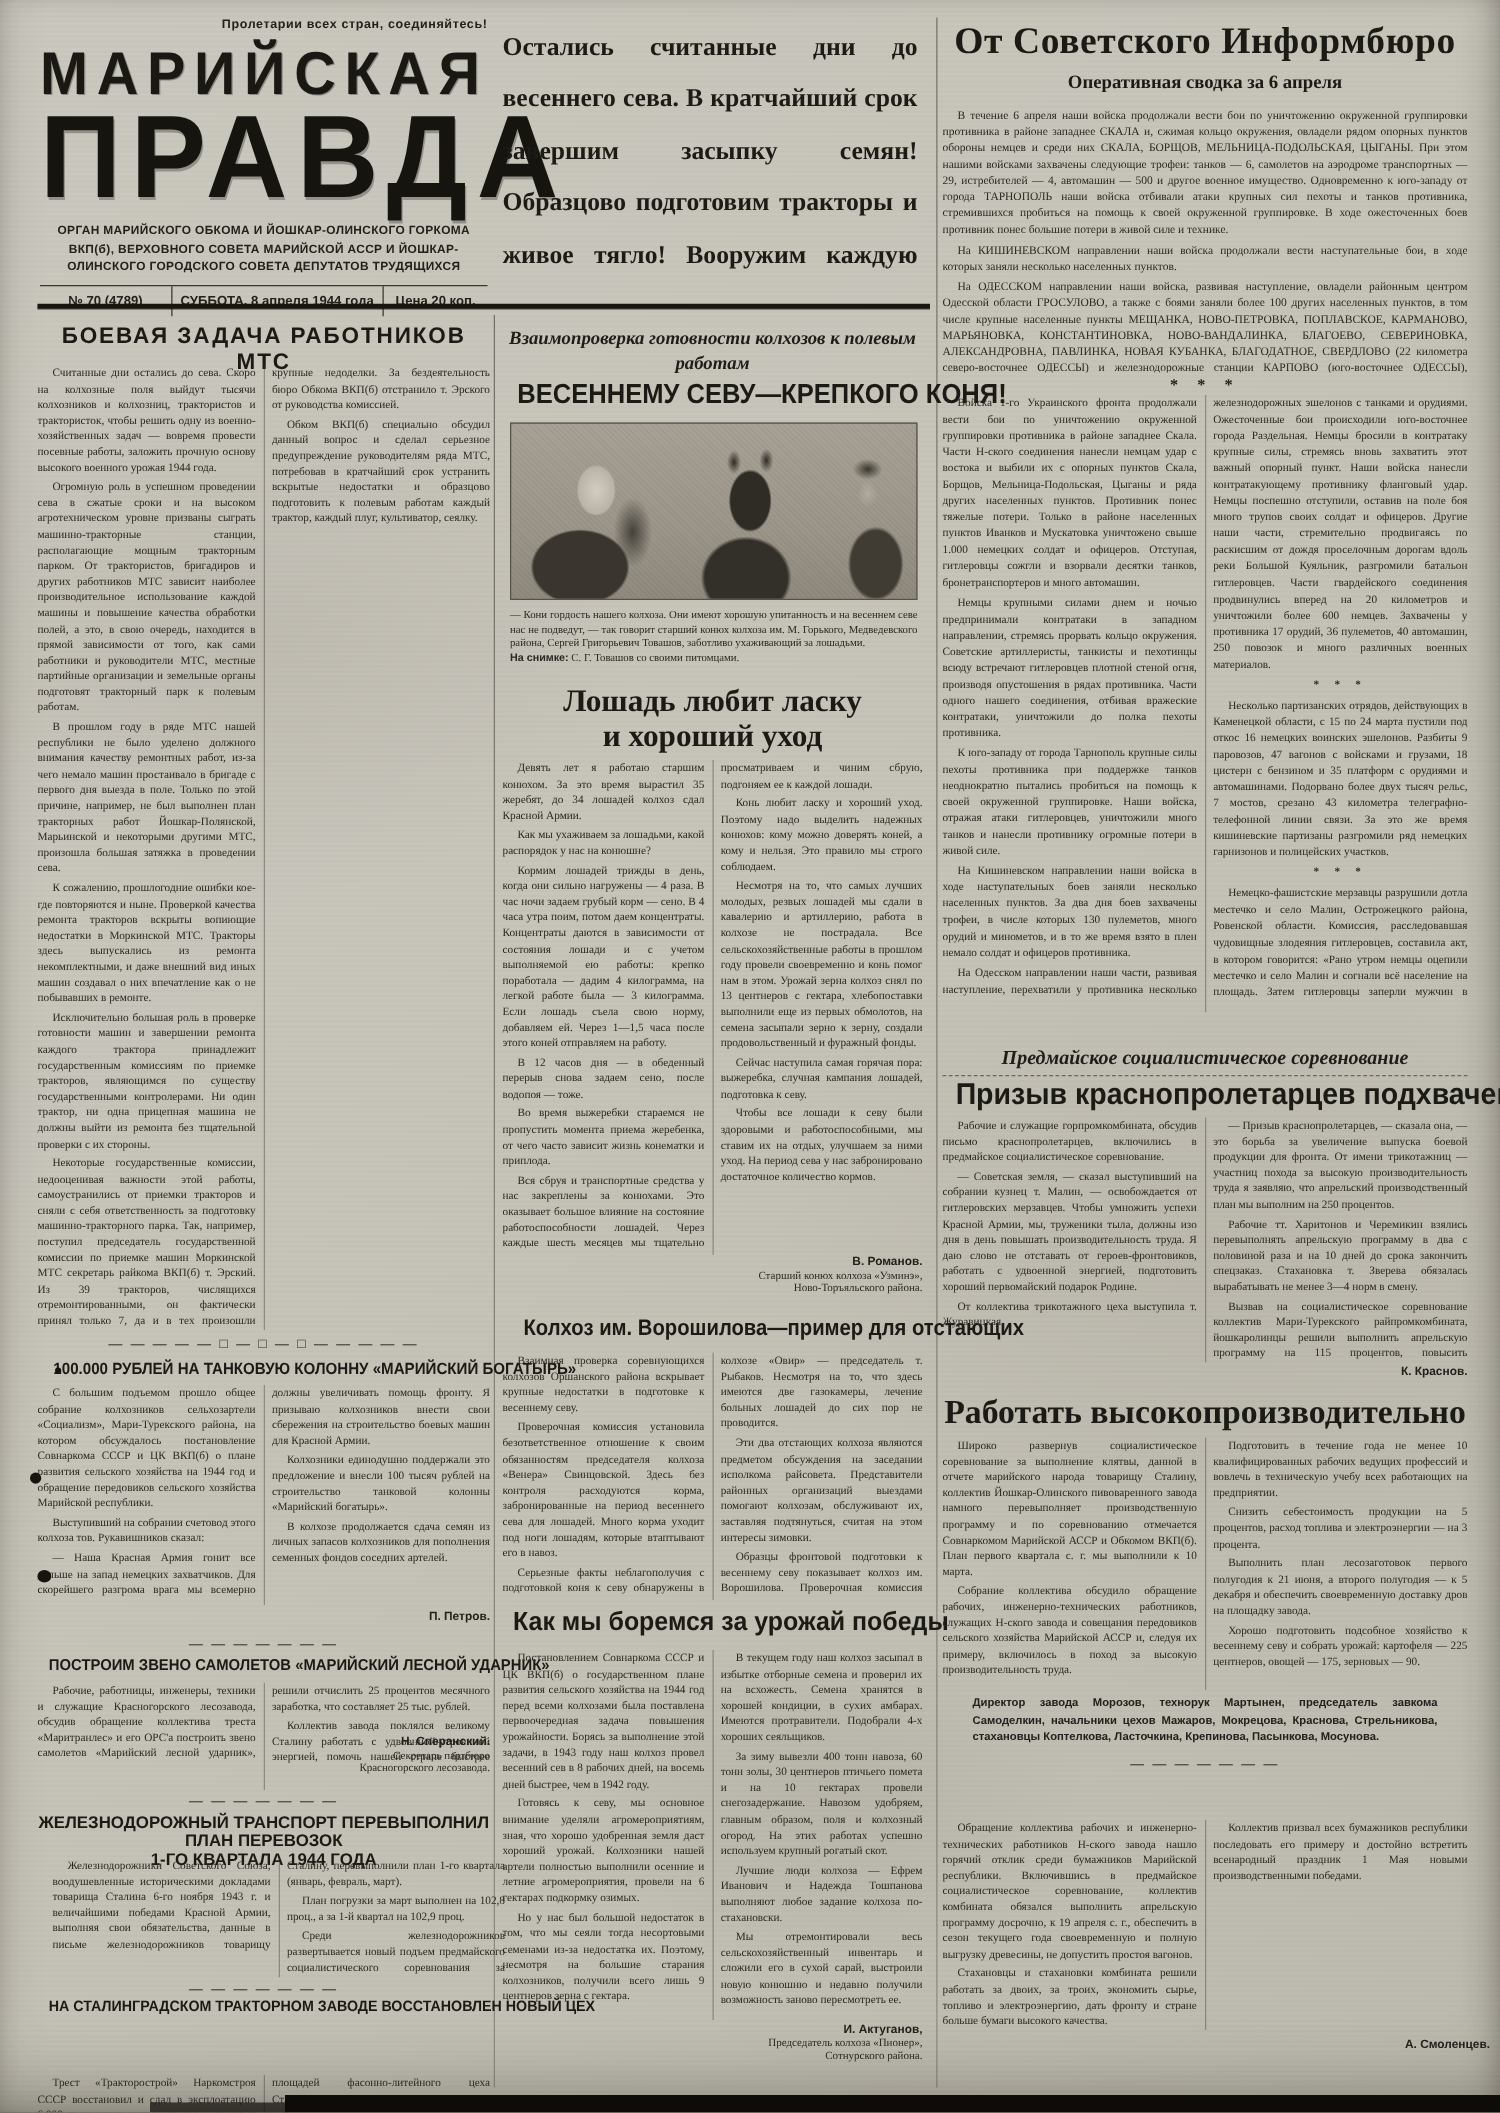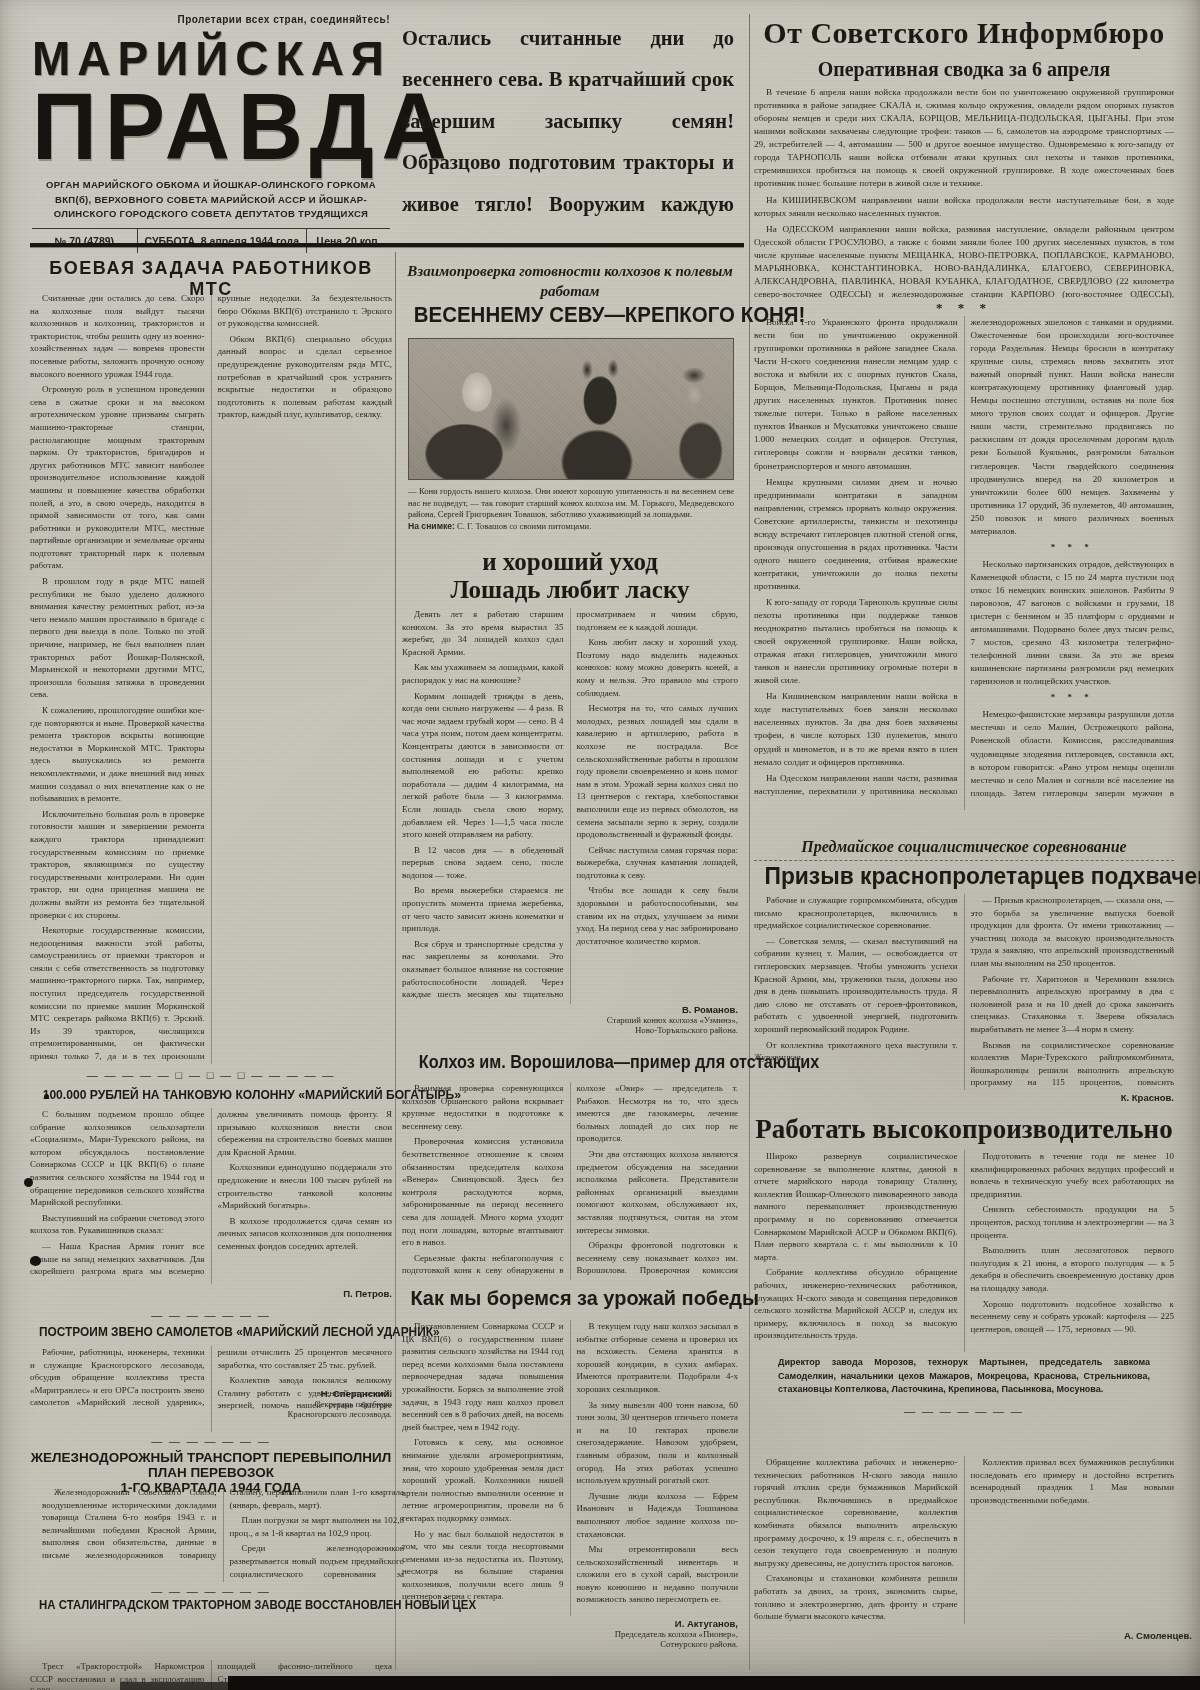--- a/index.html
+++ b/index.html
@@ -154,22 +154,22 @@
   <div class="abs h-sans nowrap" style="left:402px;top:302px;width:336px;font-size:22px;transform:scaleX(.93);transform-origin:center;">ВЕСЕННЕМУ СЕВУ—КРЕПКОГО КОНЯ!</div>
 
   <div class="abs photo" style="left:408px;top:338px;width:324px;height:140px;"></div>
 
   <div class="abs caption" style="left:408px;top:486px;width:326px;">
     <span>— Кони гордость нашего колхоза. Они имеют хорошую упитанность и на весеннем севе нас не подведут, — так говорит старший конюх колхоза им. М. Горького, Медведевского района, Сергей Григорьевич Товашов, заботливо ухаживающий за лошадьми.</span><br>
     <span class="lead">На снимке:</span><span> С. Г. Товашов со своими питомцами.</span>
   </div>
 
   <div class="abs" style="left:402px;top:548px;width:336px;">
+    <div class="h-serif" style="font-size:25px;line-height:1.1;">Лошадь любит ласку</div>
     <div class="h-serif" style="font-size:25px;line-height:1.1;">и хороший уход</div>
-    <div class="h-serif" style="font-size:25px;line-height:1.1;">Лошадь любит ласку</div>
   </div>
   <div class="abs col-body" style="left:402px;top:608px;width:336px;height:396px;">
       <p>Девять лет я работаю старшим конюхом. За это время вырастил 35 жеребят, до 34 лошадей колхоз сдал Красной Армии.</p>
       <p>Как мы ухаживаем за лошадьми, какой распорядок у нас на конюшне?</p>
       <p>Кормим лошадей трижды в день, когда они сильно нагружены — 4 раза. В час ночи задаем грубый корм — сено. В 4 часа утра поим, потом даем концентраты. Концентраты даются в зависимости от состояния лошади и с учетом выполняемой ею работы: крепко поработала — дадим 4 килограмма, на легкой работе была — 3 килограмма. Если лошадь съела свою норму, добавляем ей. Через 1—1,5 часа после этого коней отправляем на работу.</p>
       <p>В 12 часов дня — в обеденный перерыв снова задаем сено, после водопоя — тоже.</p>
       <p>Во время выжеребки стараемся не пропустить момента приема жеребенка, от чего часто зависит жизнь конематки и приплода.</p>
       <p>Вся сбруя и транспортные средства у нас закреплены за конюхами. Это оказывает большое влияние на состояние работоспособности лошадей. Через каждые шесть месяцев мы тщательно просматриваем и чиним сбрую, подгоняем ее к каждой лошади.</p>
       <p>Конь любит ласку и хороший уход. Поэтому надо выделить надежных конюхов: кому можно доверять коней, а кому и нельзя. Это правило мы строго соблюдаем.</p>
       <p>Несмотря на то, что самых лучших молодых, резвых лошадей мы сдали в кавалерию и артиллерию, работа в колхозе не пострадала. Все сельскохозяйственные работы в прошлом году провели своевременно и конь помог нам в этом. Урожай зерна колхоз снял по 13 центнеров с гектара, хлебопоставки выполнили еще из первых обмолотов, на семена засыпали зерно к зерну, создали продовольственный и фуражный фонды.</p>
@@ -201,21 +201,21 @@
       <p>Лучшие люди колхоза — Ефрем Иванович и Надежда Тошпанова выполняют любое задание колхоза по-стахановски.</p>
       <p>Мы отремонтировали весь сельскохозяйственный инвентарь и сложили его в сухой сарай, выстроили новую конюшню и недавно получили возможность заново пересмотреть ее.</p>
     </div>
   <div class="abs" style="left:402px;top:1618px;width:336px;">
     <div class="sig">И. Актуганов,</div>
     <div class="sig-role">Председатель колхоза «Пионер»,</div>
     <div class="sig-role">Сотнурского района.</div>
   </div>
 
   <div class="abs h-serif" style="left:754px;top:16px;width:420px;font-size:30px;letter-spacing:.5px;">От Советского Информбюро</div>
-  <div class="abs h-serif" style="left:754px;top:58px;width:420px;font-size:20px;">Оперативная сводка за 6 апреля</div>
+  <div class="abs h-serif" style="left:754px;top:58px;width:420px;font-size:15px;">Оперативная сводка за 6 апреля</div>
   <div class="abs wide-body" style="left:754px;top:86px;width:420px;height:212px;">
       <p>В течение 6 апреля наши войска продолжали вести бои по уничтожению окруженной группировки противника в районе западнее СКАЛА и, сжимая кольцо окружения, овладели рядом опорных пунктов обороны немцев и среди них СКАЛА, БОРЩОВ, МЕЛЬНИЦА-ПОДОЛЬСКАЯ, ЦЫГАНЫ. При этом нашими войсками захвачены следующие трофеи: танков — 6, самолетов на аэродроме транспортных — 29, истребителей — 4, автомашин — 500 и другое военное имущество. Одновременно к юго-западу от города ТАРНОПОЛЬ наши войска отбивали атаки крупных сил пехоты и танков противника, стремившихся пробиться на помощь к своей окруженной группировке. В ходе ожесточенных боев противник понес большие потери в живой силе и технике.</p>
       <p>На КИШИНЕВСКОМ направлении наши войска продолжали вести наступательные бои, в ходе которых заняли несколько населенных пунктов.</p>
       <p>На ОДЕССКОМ направлении наши войска, развивая наступление, овладели районным центром Одесской области ГРОСУЛОВО, а также с боями заняли более 100 других населенных пунктов, в том числе крупные населенные пункты МЕЩАНКА, НОВО-ПЕТРОВКА, ПОПЛАВСКОЕ, КАРМАНОВО, МАРЬЯНОВКА, КОНСТАНТИНОВКА, НОВО-ВАНДАЛИНКА, БЛАГОЕВО, СЕВЕРИНОВКА, АЛЕКСАНДРОВНА, ПАВЛИНКА, НОВАЯ КУБАНКА, БЛАГОДАТНОЕ, СВЕРДЛОВО (22 километра северо-восточнее ОДЕССЫ) и железнодорожные станции КАРПОВО (юго-восточнее ОДЕССЫ), РАЗДЕЛЬНАЯ.</p>
     </div>
   <div class="abs stars-line" style="left:754px;top:300px;width:420px;">* * *</div>
   <div class="abs col-body" style="left:754px;top:316px;width:420px;height:494px;line-height:1.45;">
       <p>Войска 1-го Украинского фронта продолжали вести бои по уничтожению окруженной группировки противника в районе западнее Скала. Части Н-ского соединения нанесли немцам удар с востока и выбили их с опорных пунктов Скала, Борщов, Мельница-Подольская, Цыганы и ряда других населенных пунктов. Противник понес тяжелые потери. Только в районе населенных пунктов Иванков и Мускатовка уничтожено свыше 1.000 немецких солдат и офицеров. Отступая, гитлеровцы сожгли и взорвали десятки танков, бронетранспортеров и много автомашин.</p>
       <p>Немцы крупными силами днем и ночью предпринимали контратаки в западном направлении, стремясь прорвать кольцо окружения. Советские артиллеристы, танкисты и пехотинцы всюду встречают гитлеровцев плотной стеной огня, производя опустошения в рядах противника. Части одного нашего соединения, отбивая вражеские контратаки, уничтожили до полка пехоты противника.</p>
       <p>К юго-западу от города Тарнополь крупные силы пехоты противника при поддержке танков неоднократно пытались пробиться на помощь к своей окруженной группировке. Наши войска, отражая атаки гитлеровцев, уничтожили много танков и нанесли противнику огромные потери в живой силе.</p>

